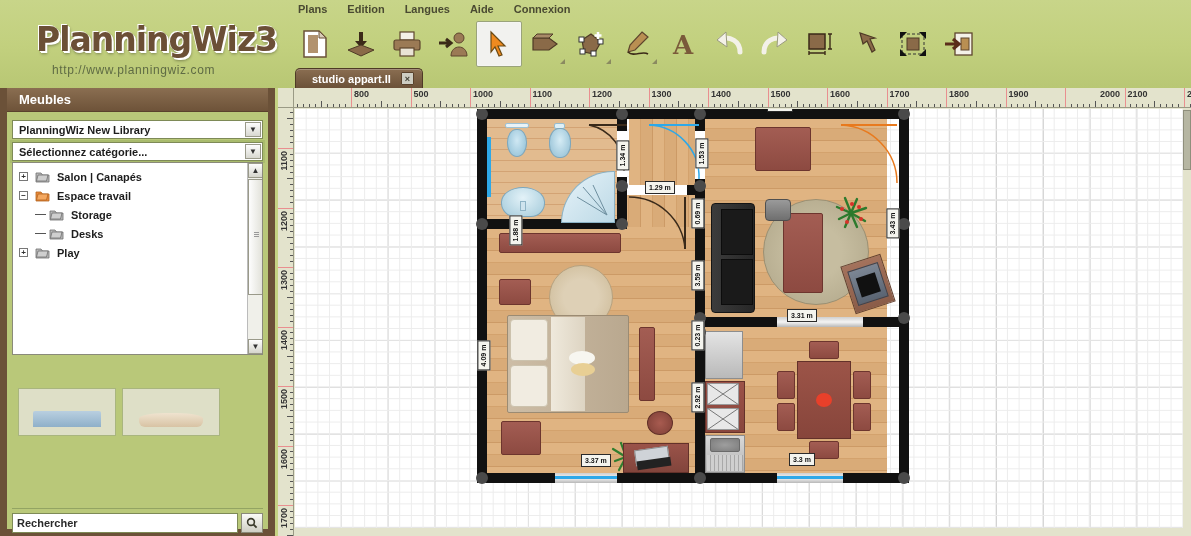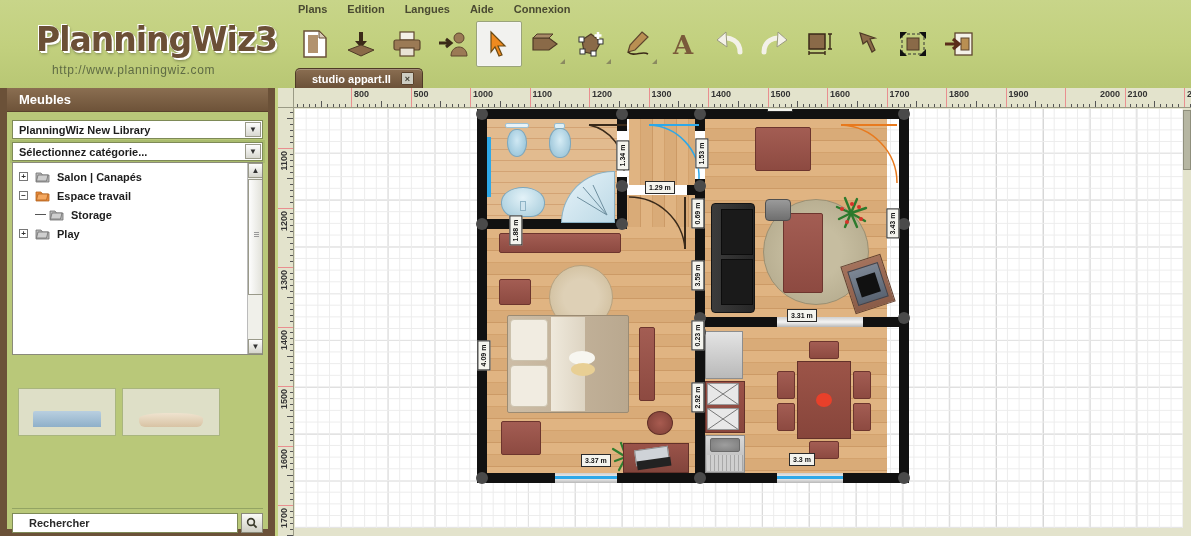--- a/index.html
+++ b/index.html
@@ -164,21 +164,21 @@
   .th-b { position:absolute; left:16px; top:24px; width:64px; height:14px;
           background:linear-gradient(to bottom,#efe3cf,#d8c3a4); border-radius:40% 40% 6px 6px; }
 
   
   #searchrow { position:absolute; left:12px; bottom:3px; width:251px; height:20px; }
   #searchsep { position:absolute; left:12px; bottom:27px; width:251px; height:1px; background:#93a463; }
   #searchinput {
     position:absolute; left:0; top:0; width:226px; height:20px;
     background:#fff; border:1px solid #7e8a57;
     font-size:11px; font-weight:bold; color:#2a2a2a;
-    display:flex; align-items:center; padding-left:16px;
+    display:flex; align-items:center; padding-left:4px;
   }
   #searchbtn {
     position:absolute; right:0; top:0; width:22px; height:20px;
     background:linear-gradient(to bottom,#fbfbf7,#cfcfc4);
     border:1px solid #8a8a78; display:flex;align-items:center;justify-content:center;
   }
 
   
   #canvaswrap { position:absolute; left:278px; top:88px; width:913px; height:448px; background:#e7e7d2; }
 
@@ -463,20 +463,31 @@
         <div class="tnode">
           <span style="width:16px;flex:none"></span>
           <span class="elbow"></span>
           <span class="folder">
             <svg width="15" height="12" viewBox="0 0 15 12">
               <path d="M1 2h5l1.6 2H14v7H1z" fill="#b9b9b9" stroke="#6f6f6f" stroke-width=".8"></path>
               <path d="M3 4h10l-1.5 6H1.5z" fill="#cfcfcf" stroke="#6f6f6f" stroke-width=".8"></path>
             </svg>
           </span>
           <span class="tlabel">Storage</span>
+        </div>
+        <div class="tnode">
+          <span style="width:16px;flex:none"></span>
+          <span class="elbow"></span>
+          <span class="folder">
+            <svg width="15" height="12" viewBox="0 0 15 12">
+              <path d="M1 2h5l1.6 2H14v7H1z" fill="#b9b9b9" stroke="#6f6f6f" stroke-width=".8"></path>
+              <path d="M3 4h10l-1.5 6H1.5z" fill="#cfcfcf" stroke="#6f6f6f" stroke-width=".8"></path>
+            </svg>
+          </span>
+          <span class="tlabel">Desks</span>
         </div>
         <div class="tnode">
           <span class="pm">+</span>
           <span style="width:4px;flex:none"></span>
           <span class="folder">
             <svg width="15" height="12" viewBox="0 0 15 12">
               <path d="M1 2h5l1.6 2H14v7H1z" fill="#b9b9b9" stroke="#6f6f6f" stroke-width=".8"></path>
               <path d="M3 4h10l-1.5 6H1.5z" fill="#cfcfcf" stroke="#6f6f6f" stroke-width=".8"></path>
             </svg>
           </span>

